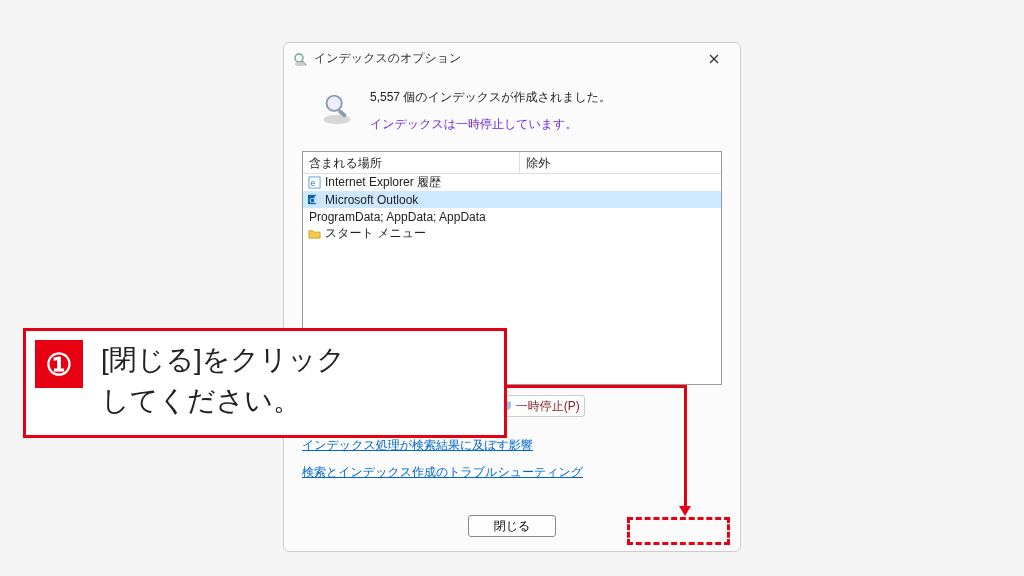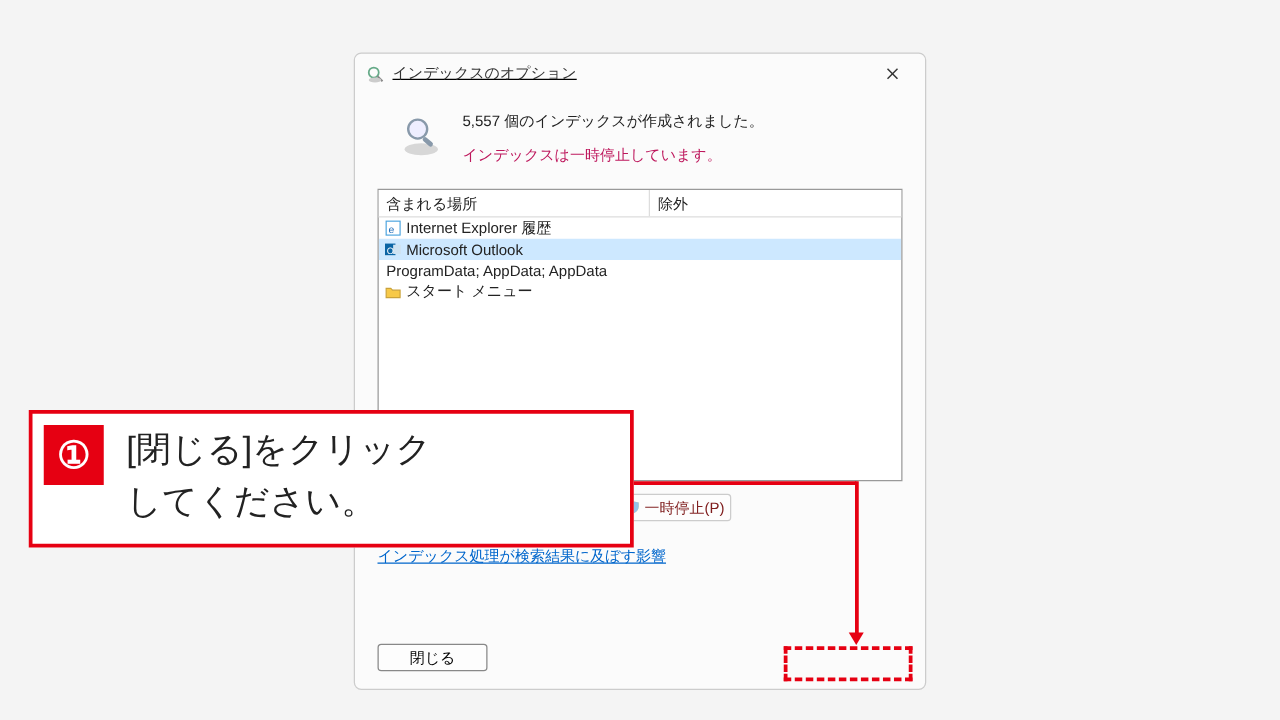--- a/index.html
+++ b/index.html
@@ -23,21 +23,20 @@
       border-radius: 6px;
       display: flex;
       flex-direction: column;
     }
     .titlebar {
       height: 32px;
       display: flex;
       align-items: center;
       padding: 0 8px;
       border-bottom: 1px solid transparent;
-      text-decoration: underline;
     }
     .title-icon {
       width: 16px;
       height: 16px;
       margin-right: 6px;
       display: inline-flex;
       align-items: center;
       justify-content: center;
     }
     .title-text {
@@ -68,21 +67,21 @@
     }
     .status-icon {
       width: 38px;
       height: 38px;
       display: flex;
       align-items: center;
       justify-content: center;
     }
     .status-msgs { padding-top: 0px; }
     .status-line1 { font-size: 12px; color: #222; margin-bottom: 10px; }
-    .status-line2 { font-size: 12px; color: #be185d; }
+    .status-line2 { font-size: 12px; color: #6d28d9; }
     .section-label {
       font-size: 12px;
       color: #222;
       margin-top: 4px;
       margin-bottom: 8px;
       padding-left: 2px;
     }
     .listbox {
       border: 1px solid #999;
       background: #fff;
@@ -175,21 +174,21 @@
       text-decoration: underline;
       font-size: 12px;
       display: block;
       margin-bottom: 4px;
       cursor: pointer;
       margin-top: 10px;
     }
     .footer {
       padding: 10px 18px 14px 18px;
       display: flex;
-      justify-content: flex-start;
+      justify-content: center;
     }
     .close-btn {
       min-width: 88px;
       height: 22px;
       background: #fdfdfd;
       border: 1px solid #888;
       border-radius: 3px;
       font-size: 12px;
       cursor: pointer;
     }
@@ -345,20 +344,21 @@
         <svg class="shield-svg" viewBox="0 0 12 12" style="opacity:.5">
             <path d="M6 1l5 1v3c0 3-2 5-5 6C3 10 1 8 1 5V2z" fill="#f5c400"></path>
             <path d="M6 1l5 1v3c0 3-2 5-5 6z" fill="#2e8bd8"></path>
           </svg>
         <span>一時停止(P)</span>
       </button>
     </div>
 
     <div class="links">
       <a class="link">インデックス処理が検索結果に及ぼす影響</a>
+      <a class="link">検索とインデックス作成のトラブルシューティング</a>
     </div>
   </div>
 
   <div class="footer">
     <button class="close-btn">閉じる</button>
   </div>
 </div>
 
 <div class="annotation">
   <div class="step-badge">①</div>

